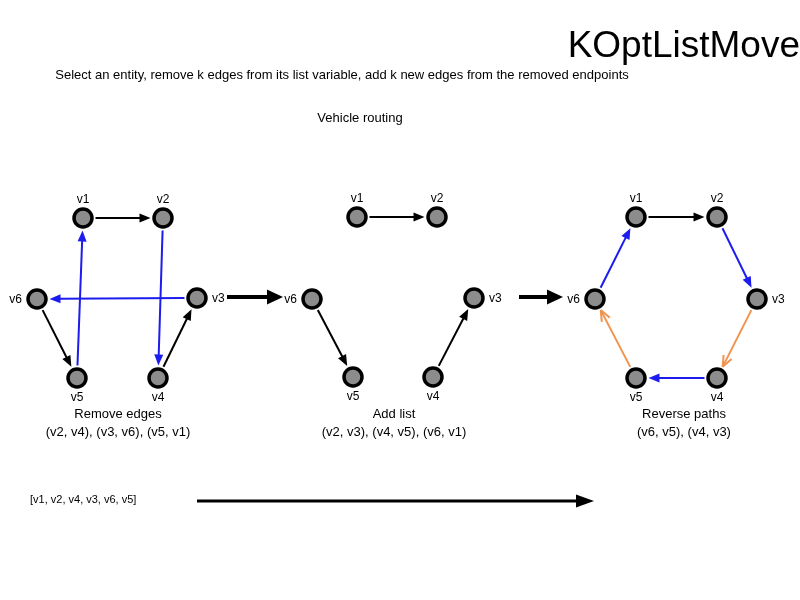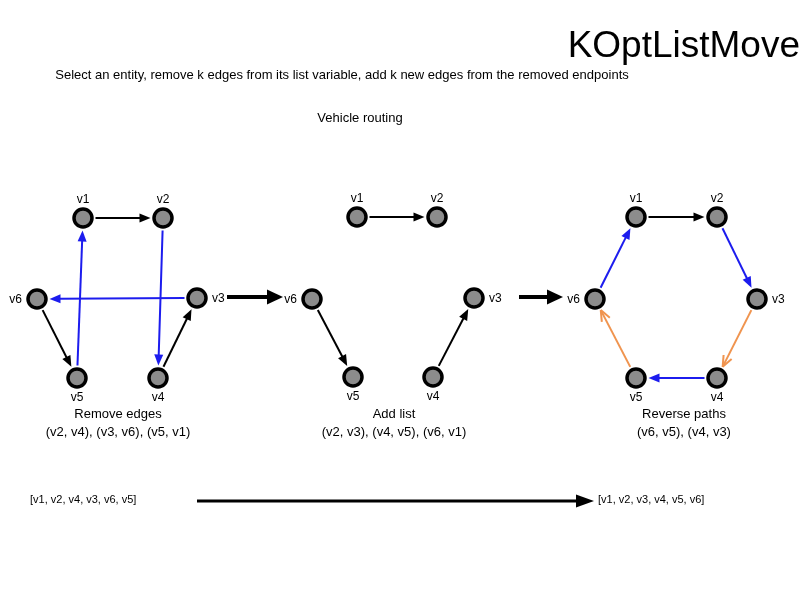--- a/index.html
+++ b/index.html
@@ -111,14 +111,13 @@
   <div class="caption caption-1">
     <div>Add list</div>
     <div>(v2, v3), (v4, v5), (v6, v1)</div>
   </div>
   <div class="caption caption-2">
     <div>Reverse paths</div>
     <div>(v6, v5), (v4, v3)</div>
   </div>
 
   <div class="listtext list-before">[v1, v2, v4, v3, v6, v5]</div>
-  <div class="listtext list-after">[v1, v2, v3, v4, v5, v6]</div>
 </div>
 
 </body></html>

